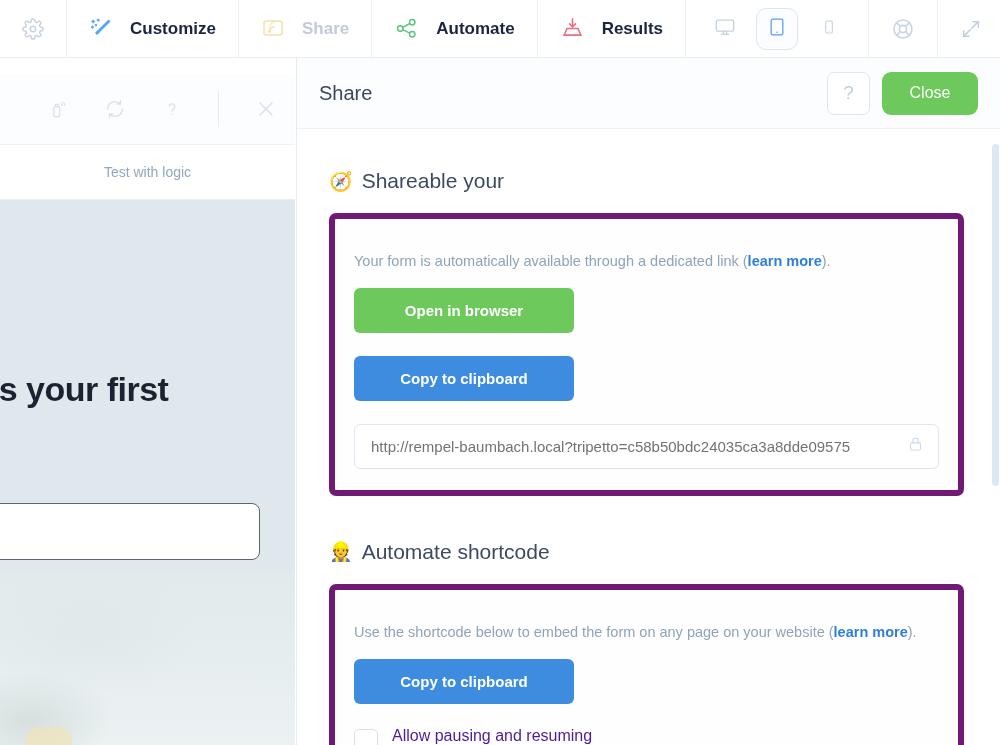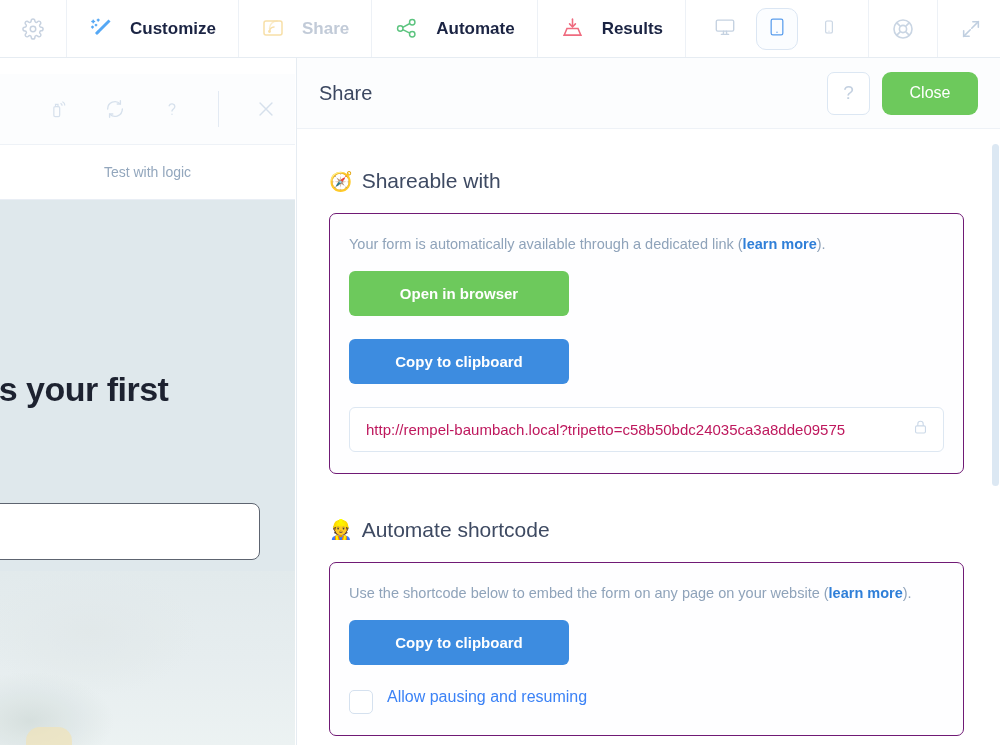--- a/index.html
+++ b/index.html
@@ -147,24 +147,24 @@
   }
 
   .section-title {
     display: flex; align-items: center; gap: 9px;
     font-size: 21px; color: #3e4a62;
     margin-bottom: 20px;
   }
   .section-title .emj { font-size: 19px; line-height: 1; }
 
   .card {
-    border: 1px solid #701a75;
+    border: 6px solid #701a75;
     border-radius: 7px;
     background: #fefeff;
-    padding: 20px 19px 21px 19px;
+    padding: 32px 19px 21px 19px;
   }
   .card-desc {
     font-size: 14.5px; color: #8fa3ba; line-height: 1.5;
     margin-bottom: 15px;
   }
   .card-desc a { color: #2f7fd8; text-decoration: none; font-weight: bold; }
 
   .btn-wide {
     display: flex; align-items: center; justify-content: center;
     width: 220px; height: 45px;
@@ -179,41 +179,41 @@
     position: relative;
     height: 45px;
     border: 1px solid #dde7f2;
     border-radius: 6px;
     background: #ffffff;
     display: flex; align-items: center;
     padding: 0 44px 0 16px;
     overflow: hidden;
   }
   .field-text {
-    font-size: 15px; color: #be185d;
+    font-size: 15px; color: #737373;
     white-space: nowrap; overflow: hidden;
   }
   .field .lock {
     position: absolute; right: 14px; top: 50%;
     transform: translateY(-50%);
   }
 
   .section-gap { height: 44px; }
 
   .check-row {
     display: flex; gap: 14px; margin-top: 22px;
   }
   .checkbox {
     flex: none;
     width: 24px; height: 24px; margin-top: 2px;
     border: 1px solid #d5e1ef; border-radius: 5px;
     background: #ffffff;
   }
   .check-label {
-    font-size: 16px; color: #3b82f6; margin-bottom: 7px;
+    font-size: 16px; color: #4c1d95; margin-bottom: 7px;
   }
 
   
   .scrollbar-track {
     position: absolute; top: 0; right: 0;
     width: 9px; height: 616px;
     background: transparent;
   }
   .scrollbar-thumb {
     position: absolute; right: 1px; top: 15px;
@@ -383,21 +383,21 @@
     <div class="panel-head-actions">
       <button class="btn-help">?</button>
       <button class="btn-close">Close</button>
     </div>
   </div>
 
   <div class="panel-body">
 
     <div class="section-title">
       <span class="emj">🧭</span>
-      <span>Shareable with</span>
+      <span>Shareable your</span>
     </div>
 
     <div class="card">
       <div class="card-desc">
         <span>Your form is automatically available through a dedicated link (</span><a href="#">learn more</a><span>).</span>
       </div>
       <button class="btn-wide btn-green">Open in browser</button>
       <button class="btn-wide btn-blue">Copy to clipboard</button>
       <div class="field">
         <span class="field-text">http://rempel-baumbach.local?tripetto=c58b50bdc24035ca3a8dde09575</span>

